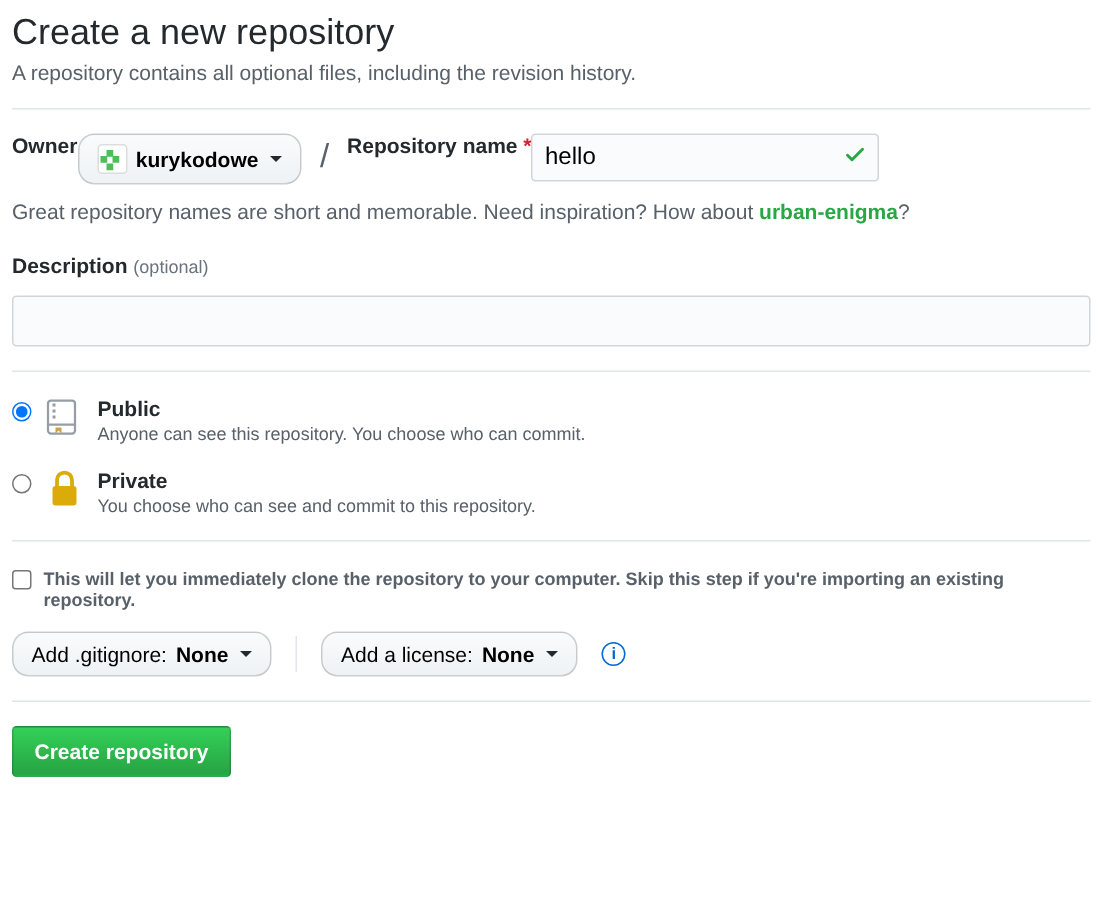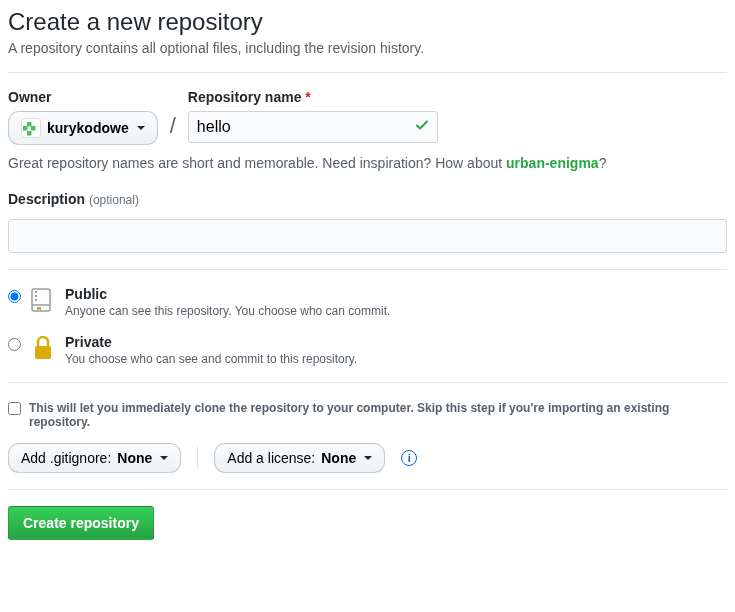--- a/index.html
+++ b/index.html
@@ -12,21 +12,21 @@
     }
     h1 {
       font-size: 24px;
       font-weight: 400;
       color: #24292e;
       margin-bottom: 4px;
     }
     .subtitle { color: #586069; font-size: 14px; }
     hr { border: none; border-top: 1px solid #e1e4e8; margin: 16px 0; }
     .form-row { display: flex; align-items: flex-start; gap: 8px; }
-    .form-group { display: flex; flex-direction: column; }
+    .form-group { display: flex; }
     .label {
       font-weight: 600;
       font-size: 14px;
       margin-bottom: 6px;
       display: inline-block;
     }
     .required { color: #cb2431; }
     .btn-select {
       background: linear-gradient(#fafbfc,#eff3f6 90%);
       border: 1px solid rgba(27,31,35,0.2);
@@ -58,21 +58,21 @@
         #fff;
       border: 1px solid #ddd;
     }
     .slash { font-size: 22px; color: #586069; align-self: flex-end; padding: 0 4px 6px; }
     .repo-input-wrap { position: relative; }
     .repo-input {
       border: 1px solid #d1d5da;
       border-radius: 3px;
       padding: 6px 28px 6px 8px;
       font-size: 16px;
-      width: 250px;
+      width: 232px;
       background: #fafbfc;
     }
     .check-icon {
       position: absolute; right: 8px; top: 50%; transform: translateY(-50%);
       color: #28a745;
     }
     .hint { font-size: 14px; color:#586069; margin-top: 10px; }
     .suggestion { color: #28a745; font-weight: 600; }
     .desc-label-wrap { margin-top: 20px; }
     .optional { color:#6a737d; font-weight: 400; font-size: 12px; }

